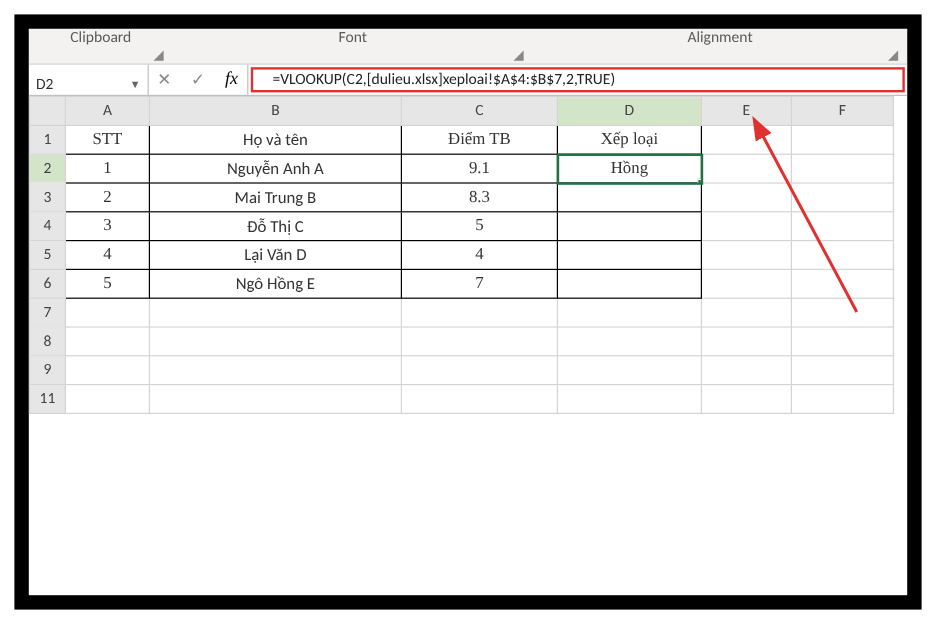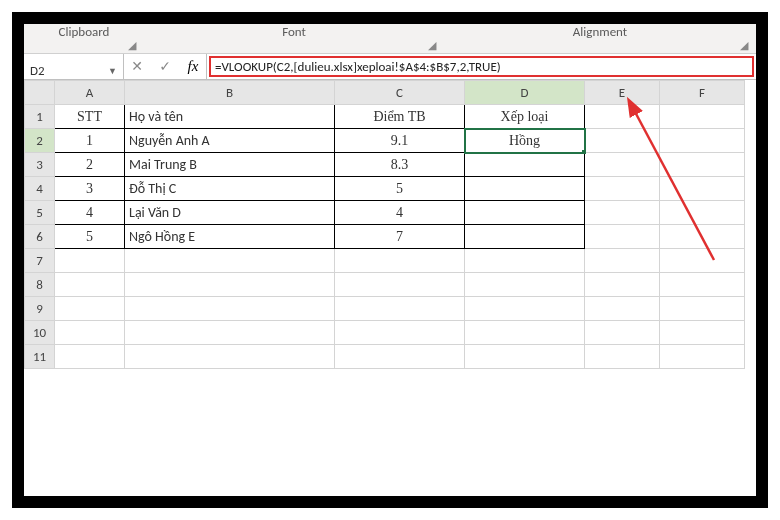--- a/index.html
+++ b/index.html
@@ -16,38 +16,38 @@
 .rg-alignment { flex: 1; }
 
 .formula-row { display: flex; align-items: stretch; height: 26px; border-bottom: 1px solid #c0c0c0; background: #fff; }
 .name-box { width: 100px; border-right: 1px solid #c0c0c0; display: flex; align-items: center; padding: 16px 6px; justify-content: space-between; color: #333; }
 .name-box .nb-text { font-size: 13px; }
 .name-box .nb-arrow { font-size: 9px; color: #666; }
 .fb-btns { display: flex; align-items: center; border-right: 1px solid #c0c0c0; padding: 0 4px; gap: 10px; color: #888; }
 .fb-btns .btn { width: 18px; text-align: center; cursor: pointer; font-size: 14px; }
 .fb-btns .fx { font-style: italic; font-family: 'Times New Roman', serif; color: #000000; font-size: 15px; }
 .formula-input-wrap { flex: 1; display: flex; align-items: stretch; padding: 2px; }
-.formula-input { flex: 1; border: 2px solid #e03030; padding: 1px 4px; font-size: 13px; color: #222; display: flex; align-items: center; background: #fff; }
+.formula-input { flex: 1; border: 2px solid #e03030; padding: 1px 16px; font-size: 13px; color: #222; display: flex; align-items: center; background: #fff; }
 
 .grid-area { position: relative; background: #fff; }
 .sheet { border-collapse: collapse; table-layout: fixed; }
 .sheet th, .sheet td { border: 1px solid #d4d4d4; height: 24px; font-weight: normal; font-size: 14px; color: #333; padding: 0 4px; overflow: hidden; white-space: nowrap; }
 .sheet thead th { background: #e6e6e6; text-align: center; color: #444; font-size: 13px; }
 .sheet .row-hdr { background: #e6e6e6; text-align: center; width: 30px; color: #444; font-size: 13px; }
 .sheet .corner { background: #e6e6e6; width: 30px; }
 .col-A { width: 70px; }
 .col-B { width: 210px; }
 .col-C { width: 130px; }
 .col-D { width: 120px; }
 .col-E { width: 75px; }
 .col-F { width: 85px; }
 
 .data-bordered { border: 1px solid #000 !important; }
 .center { text-align: center; font-family: Liberation Serif, serif; }
-.left { text-align: left; }
+.left { text-align: center; }
 
 .active-col-hdr { background: #d3e5c8 !important; }
 .active-row-hdr { background: #d3e5c8 !important; }
 
 .selected-cell { outline: 2px solid #217346; outline-offset: -1px; position: relative; }
 .fill-handle { position: absolute; right: -3px; bottom: -3px; width: 6px; height: 6px; background: #217346; border: 1px solid #fff; }
 
 .arrow-svg { position: absolute; pointer-events: none; }
 </style>
 </head>
@@ -186,29 +186,20 @@
 <tr>
   <td class="row-hdr">9</td>
   <td></td>
               <td></td>
               <td></td>
               <td></td>
               <td></td>
               <td></td>
 </tr>
 <tr>
-  <td class="row-hdr">10</td>
-  <td></td>
-              <td></td>
-              <td></td>
-              <td></td>
-              <td></td>
-              <td></td>
-</tr>
-<tr>
   <td class="row-hdr">11</td>
   <td></td>
               <td></td>
               <td></td>
               <td></td>
               <td></td>
               <td></td>
 </tr>
 </tbody>
 </table>

